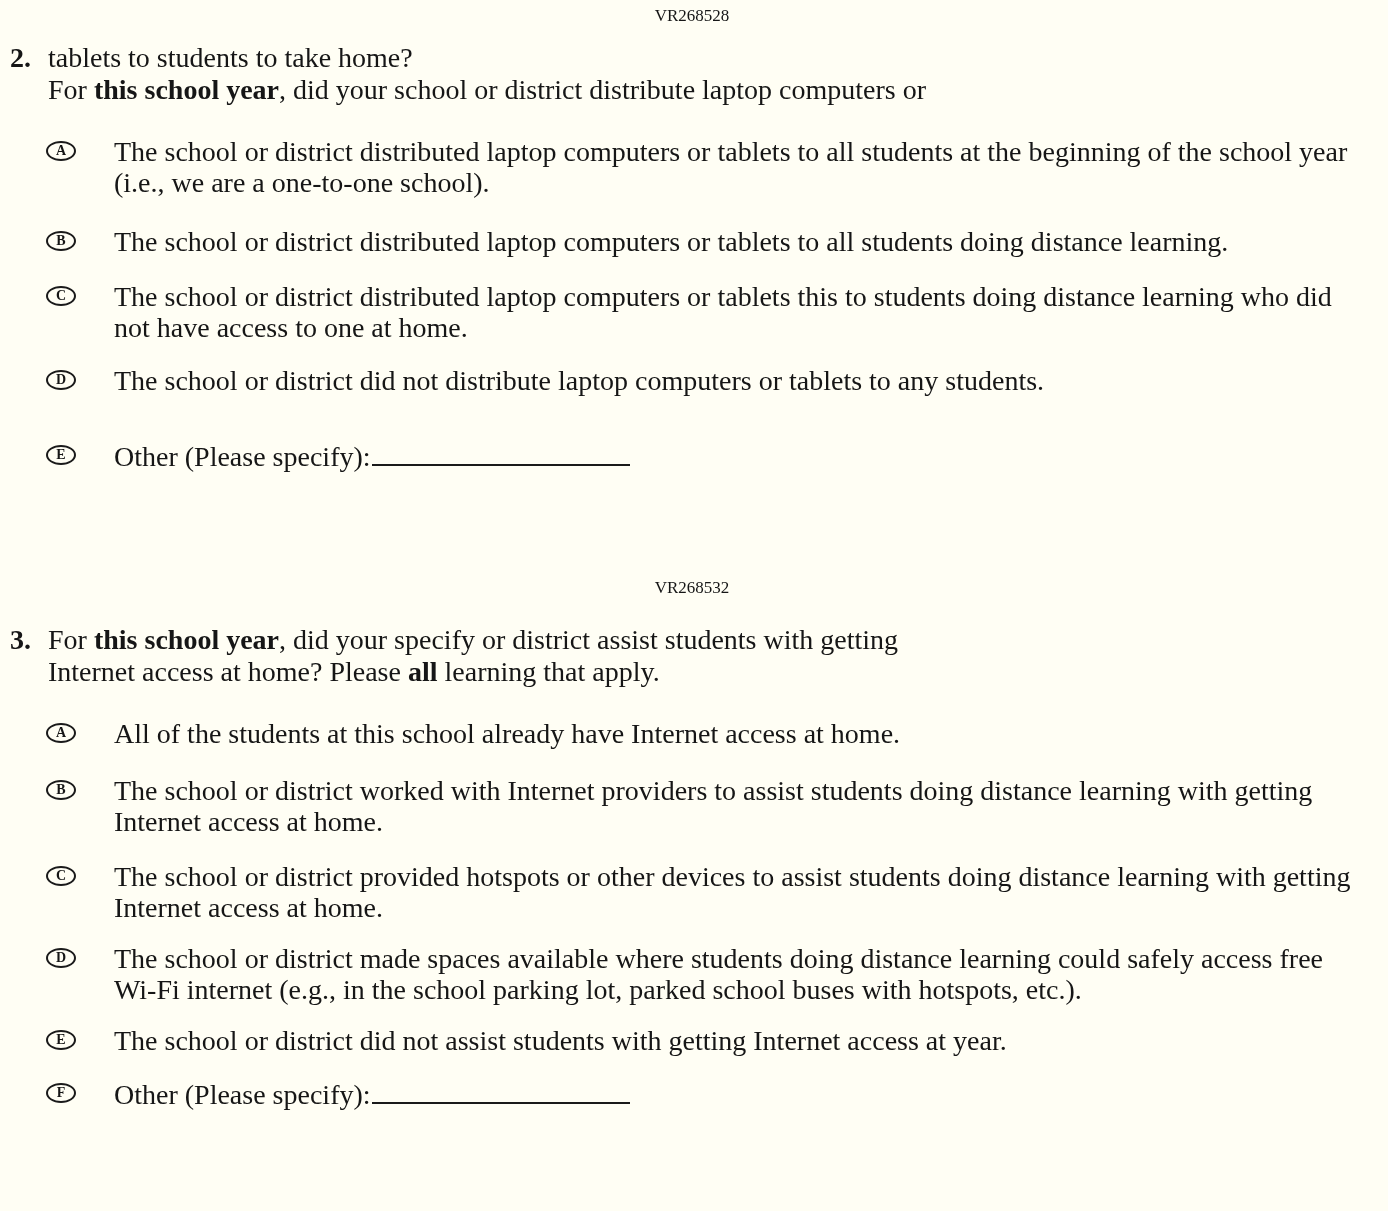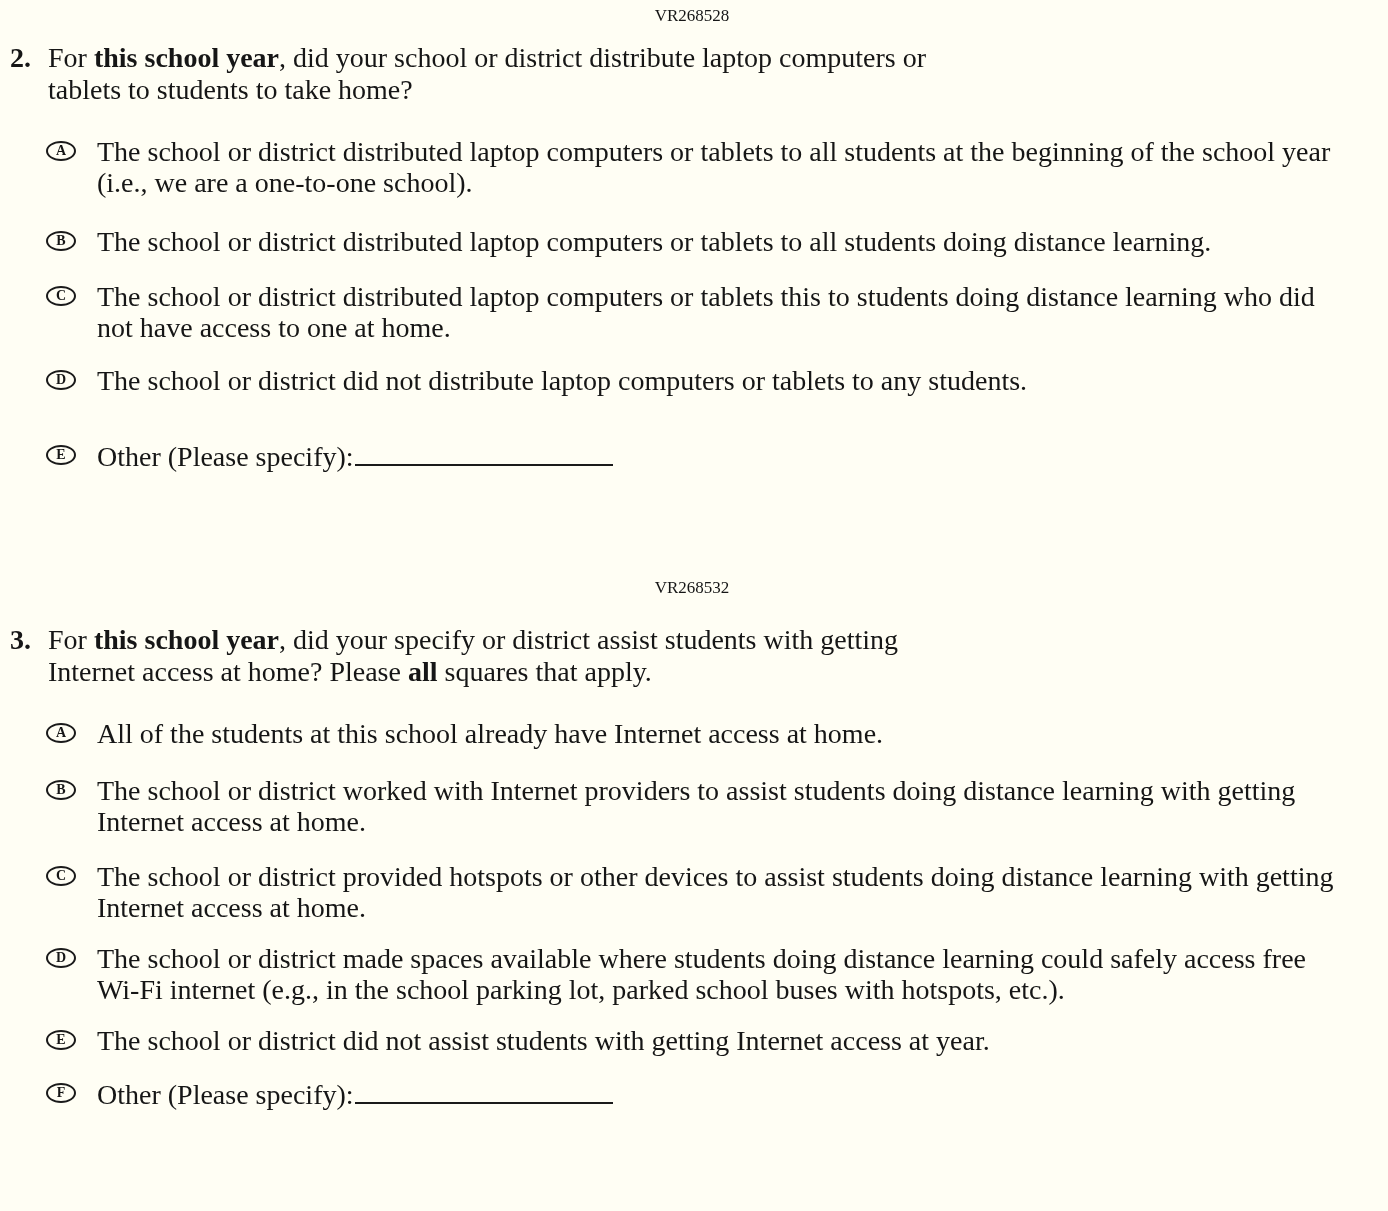--- a/index.html
+++ b/index.html
@@ -64,21 +64,21 @@
     border-radius: 50%;
     display: flex;
     align-items: center;
     justify-content: center;
     font-size: 14px;
     line-height: 14px;
     font-weight: bold;
     background: transparent;
   }
   .option-text {
-    margin-left: 21px;
+    margin-left: 38px;
     font-size: 28px;
     line-height: 31px;
     max-width: 1250px;
   }
   .blank-line {
     display: inline-block;
     width: 258px;
     height: 0.85em;
     border-bottom: 2px solid #1a1a1a;
     margin-left: 1px;
@@ -88,22 +88,22 @@
 </style>
 </head>
 <body>
 
 <div class="form-code">VR268528</div>
 
 <div>
   <div class="q-row">
     <div class="q-num">2.</div>
     <div class="q-text">
+      <div><span>tablets to students to take home?</span><b></b><span></span></div>
       <div><span>For </span><b>this school year</b><span>, did your school or district distribute laptop computers or</span></div>
-      <div><span>tablets to students to take home?</span><b></b><span></span></div>
     </div>
   </div>
 
   <div class="options">
     <div class="option mt30">
       <span class="bubble">A</span>
       <div class="option-text">The school or district distributed laptop computers or tablets to all students at the beginning of the school year (i.e., we are a one-to-one school).</div>
     </div>
     <div class="option mt28">
       <span class="bubble">B</span>
@@ -124,21 +124,21 @@
   </div>
 </div>
 
 <div class="form-code code-2">VR268532</div>
 
 <div>
   <div class="q-row q3">
     <div class="q-num">3.</div>
     <div class="q-text">
       <div><span>For </span><b>this school year</b><span>, did your specify or district assist students with getting</span></div>
-      <div><span>Internet access at home? Please </span><b>all</b><span> squares that apply.</span></div>
+      <div><span>Internet access at home? Please </span><b>all</b><span> learning that apply.</span></div>
     </div>
   </div>
 
   <div class="options">
     <div class="option mt30">
       <span class="bubble">A</span>
       <div class="option-text">All of the students at this school already have Internet access at home.</div>
     </div>
     <div class="option mt26">
       <span class="bubble">B</span>

